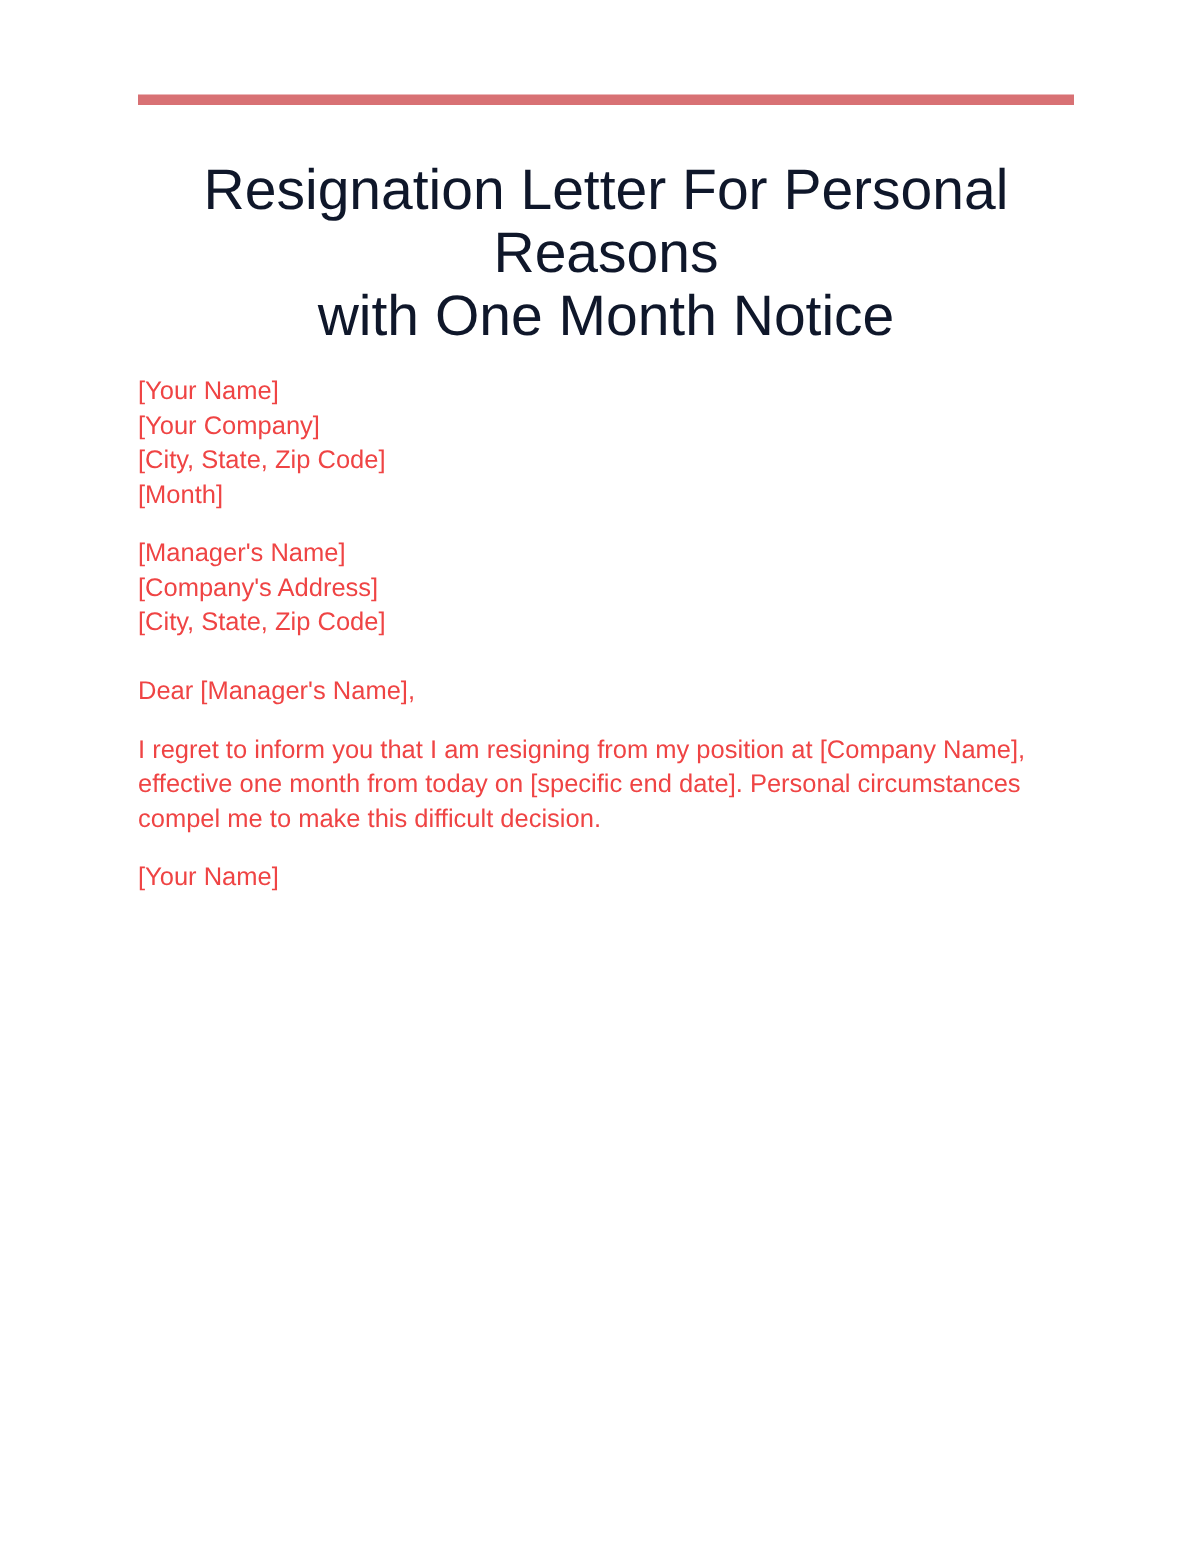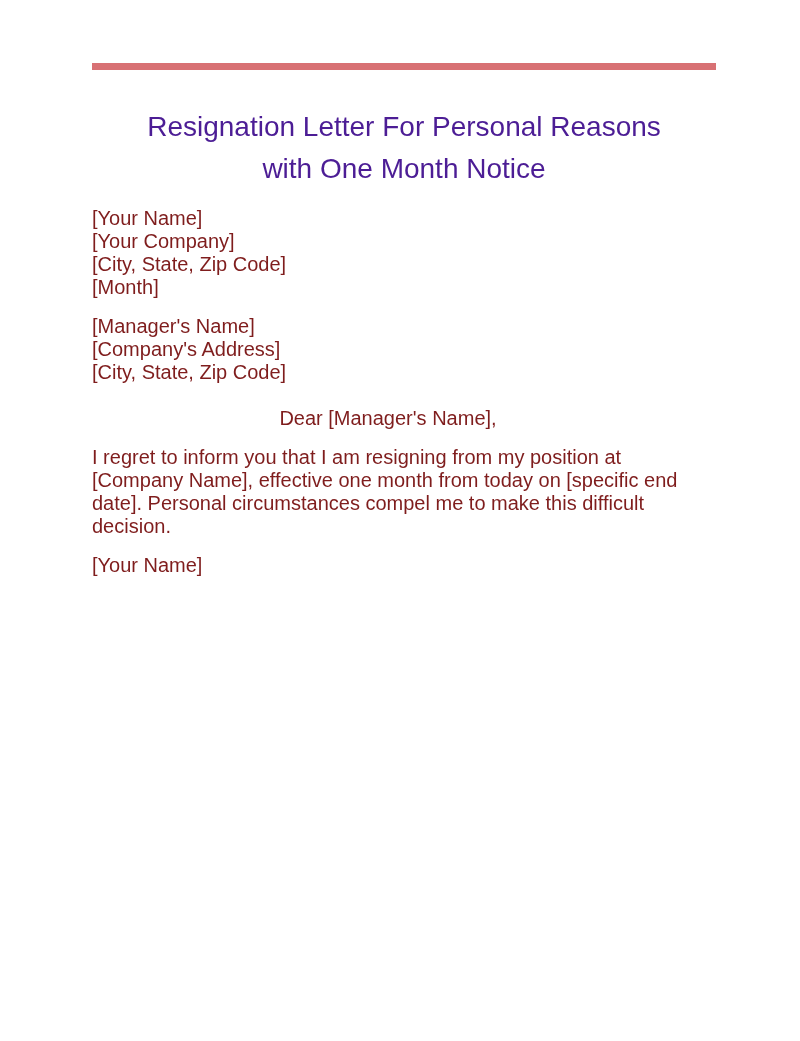--- a/index.html
+++ b/index.html
@@ -24,33 +24,33 @@
   }
   .accent-bar {
     width: 624px;
     height: 7px;
     background: #d87174; 
   }
   .letter-title {
     margin-top: 36px;
     margin-bottom: 17px;
     text-align: center;
-    color: #4c1d95;
-    font-size: 28px;
+    color: #0f172a;
+    font-size: 38px;
     line-height: 42px;
     font-weight: 400;
   }
   .letter-title .title-line { display: block; }
   .body-text {
-    color: #7f1d1d;
-    font-size: 20px;
+    color: #ef4444;
+    font-size: 17px;
     line-height: 23px;
   }
   .block { margin-bottom: 16px; max-width: 592px; }
-  .salutation { margin-top: 23px; text-align: center; }
+  .salutation { margin-top: 23px; }
   .para { margin-bottom: 16px; max-width: 592px; }
   .address-line { display: block; }
 </style>
 </head>
 <body>
 
 <div class="page">
   <div class="content">
 
     <div class="accent-bar" style="background: rgb(216, 113, 116);"></div>

